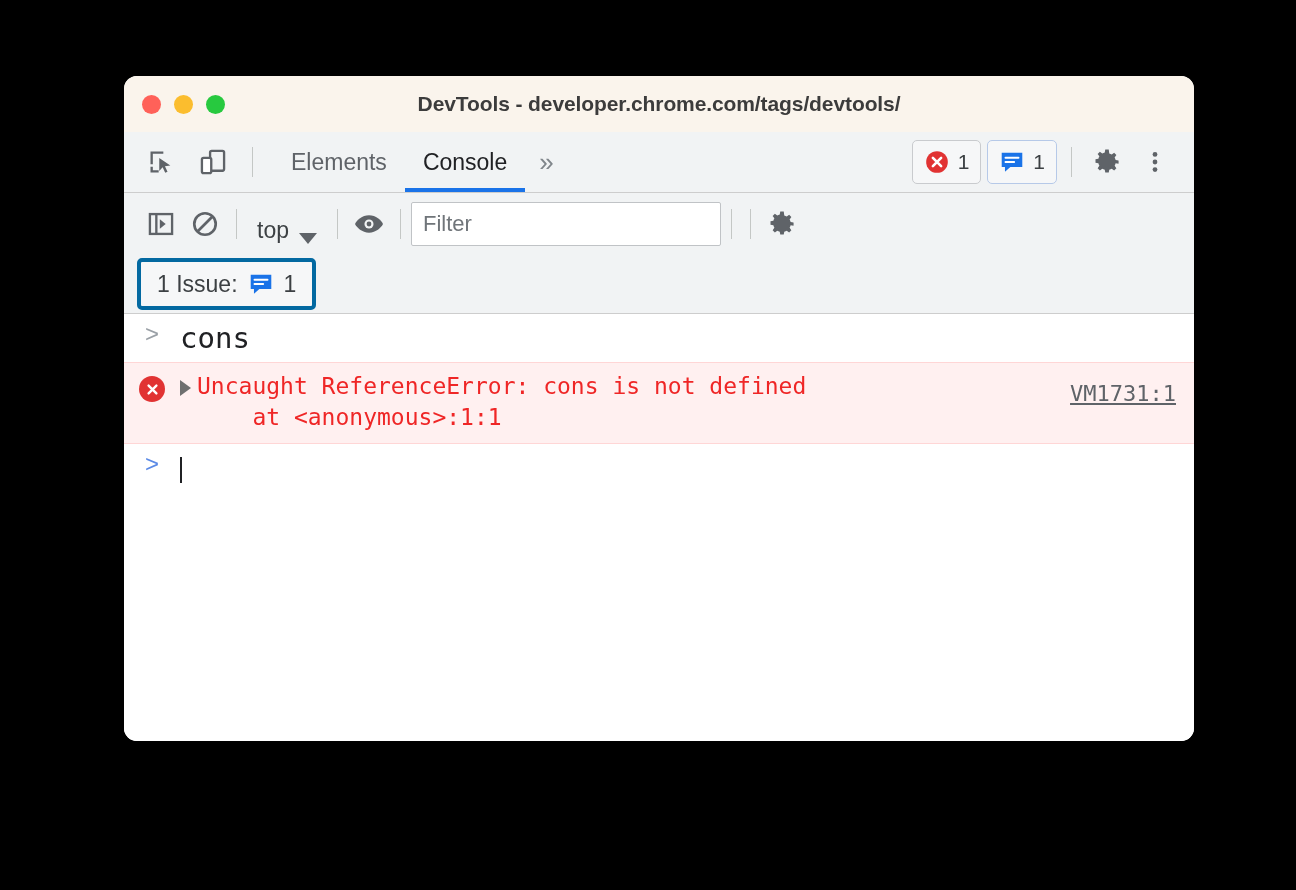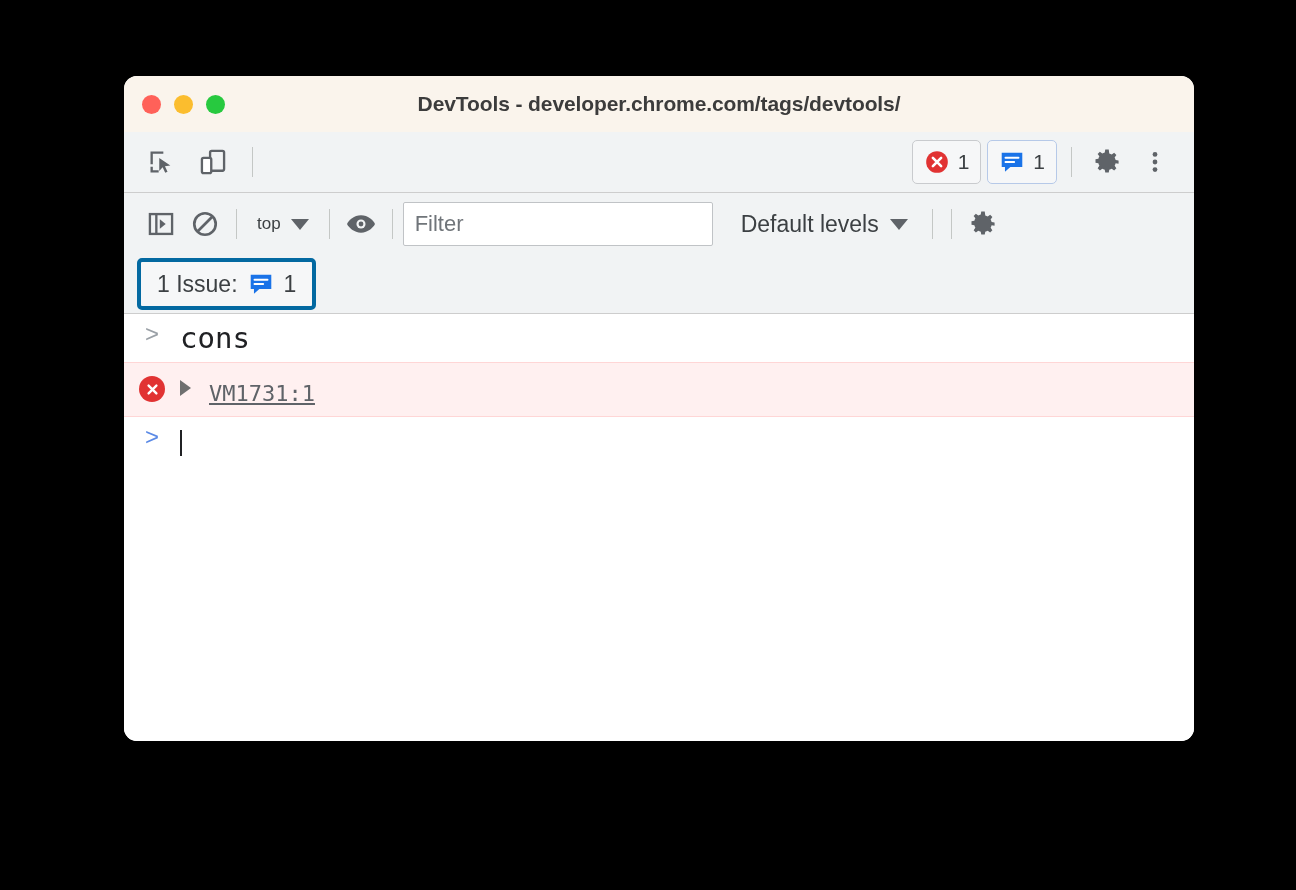--- a/index.html
+++ b/index.html
@@ -156,25 +156,25 @@
     height: 62px;
     min-height: 62px;
     background: #f1f3f4;
     display: flex;
     align-items: center;
     padding-left: 16px;
     gap: 2px;
   }
   .context-select {
     display: flex;
-    align-items: center;
+    align-items: flex-end;
     gap: 10px;
     padding: 0 10px;
     height: 40px;
-    font-size: 17px;
+    font-size: 23px;
     color: #3c4043;
   }
   .caret-down {
     width: 0; height: 0;
     border-left: 9px solid transparent;
     border-right: 9px solid transparent;
     border-top: 11px solid #5f6368;
   }
   .filter-input {
     width: 310px;
@@ -341,20 +341,29 @@
       </div>
       <div class="icon-btn">
         <svg width="28" height="28" viewBox="0 0 24 24">
           <rect x="9.5" y="2.5" width="12" height="17" rx="1.4" fill="none" stroke="#5f6368" stroke-width="2"></rect>
           <rect x="2.5" y="8.5" width="8" height="13" rx="1.4" fill="#ffffff" stroke="#5f6368" stroke-width="2"></rect>
         </svg>
       </div>
       <div class="vdivider"></div>
     </div>
 
+    <div class="tabs">
+      <div class="tab">
+        <span>Elements</span>
+      </div>
+      <div class="tab active">
+        <span>Console</span>
+      </div>
+      <div class="tab-more">»</div>
+    </div>
 
     <div class="tabbar-right">
       <div class="counter-btn">
         <svg width="26" height="26" viewBox="0 0 24 24">
           <circle cx="12" cy="12" r="10" fill="#e13333"></circle>
           <path d="M8.2 8.2 L15.8 15.8 M15.8 8.2 L8.2 15.8" stroke="#ffffff" stroke-width="2.4" stroke-linecap="round"></path>
         </svg>
         <span class="counter-num">1</span>
       </div>
       <div class="counter-btn issues">
@@ -403,24 +412,20 @@
     <div class="icon-btn">
       <svg width="32" height="32" viewBox="0 0 24 24">
         <path d="M12 5.5C6.8 5.5 2.8 9.3 1.5 12c1.3 2.7 5.3 6.5 10.5 6.5S21.2 14.7 22.5 12C21.2 9.3 17.2 5.5 12 5.5z" fill="#5f6368"></path>
         <circle cx="12" cy="12" r="3.4" fill="#f1f3f4"></circle>
         <circle cx="12" cy="12" r="1.8" fill="#5f6368"></circle>
       </svg>
     </div>
     <div class="vdivider"></div>
     <div class="filter-input">
       <span class="filter-placeholder">Filter</span>
-    </div>
-    <div class="levels-select">
-      <span>Default levels</span>
-      <span class="caret-down"></span>
     </div>
     <div class="vdivider"></div>
     <div class="vdivider"></div>
     <div class="icon-btn">
       <svg width="30" height="30" viewBox="0 0 24 24">
         <path d="M12 8.2a3.8 3.8 0 1 0 0 7.6 3.8 3.8 0 0 0 0-7.6zm9.2 5.1 .1-1.3-.1-1.3-2.3-.4a7.2 7.2 0 0 0-.8-2l1.4-1.9-1.8-1.8-1.9 1.4a7.2 7.2 0 0 0-2-.8L13.4 2h-2.8l-.4 2.3a7.2 7.2 0 0 0-2 .8L6.3 3.7 4.5 5.5l1.4 1.9a7.2 7.2 0 0 0-.8 2L2.8 9.8v2.8l2.3.4c.2.7.4 1.4.8 2l-1.4 1.9 1.8 1.8 1.9-1.4c.6.4 1.3.6 2 .8l.4 2.3h2.8l.4-2.3c.7-.2 1.4-.4 2-.8l1.9 1.4 1.8-1.8-1.4-1.9c.4-.6.6-1.3.8-2z" fill="#5f6368"></path>
       </svg>
     </div>
   </div>
 
@@ -447,20 +452,22 @@
     <div class="console-row error">
       <div class="row-gutter">
         <div class="error-icon">
           <svg width="17" height="17" viewBox="0 0 24 24">
             <path d="M6.5 6.5 L17.5 17.5 M17.5 6.5 L6.5 17.5" stroke="#ffffff" stroke-width="3.4" stroke-linecap="round"></path>
           </svg>
         </div>
       </div>
       <div class="error-body">
         <span class="disclosure-tri"></span>
+        <div class="error-text">Uncaught ReferenceError: cons is not defined
+    at &lt;anonymous&gt;:1:1</div>
         <a class="error-link">VM1731:1</a>
       </div>
     </div>
 
     <div class="console-row">
       <div class="row-gutter">
         <span class="prompt-chevron blue">&gt;</span>
       </div>
       <div class="input-text"><span class="caret-bar"></span></div>
     </div>

